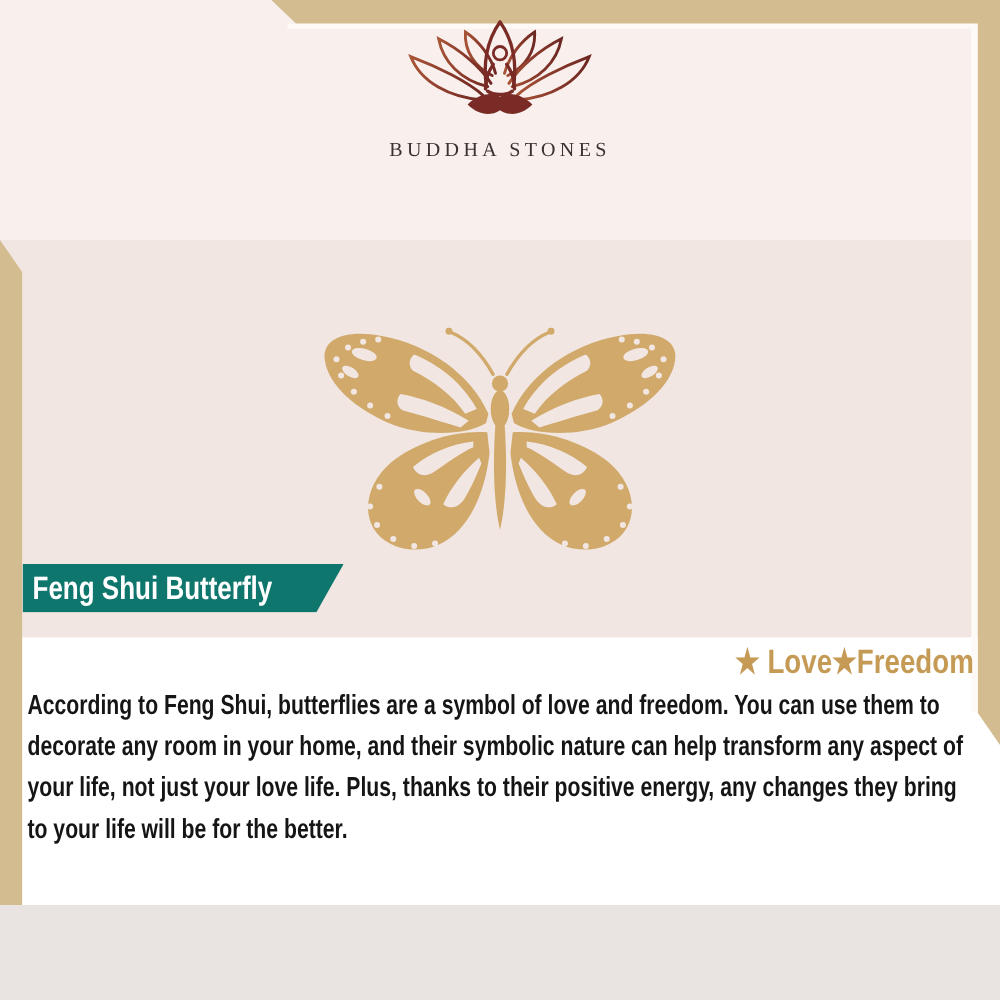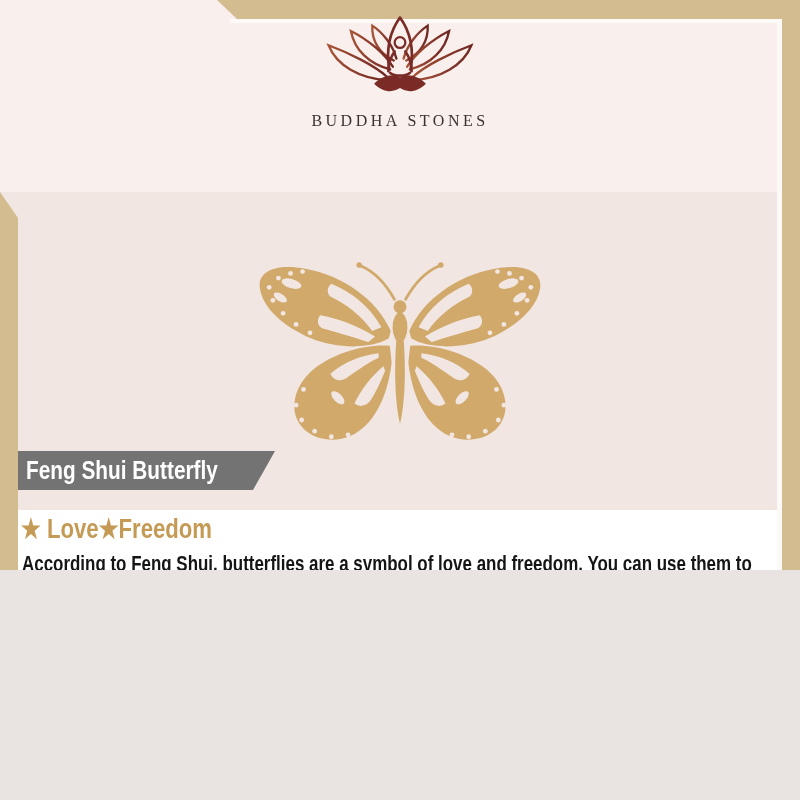--- a/index.html
+++ b/index.html
@@ -1,16 +1,16 @@
 <!DOCTYPE html>
 <html><head>
 <meta charset="utf-8">
 <style>
   html,body{margin:0;padding:0;background:#e9e4e2;}
-  .page{position:relative;width:800px;height:570px;overflow:hidden;
+  .page{position:relative;width:800px;height:724px;overflow:hidden;
         font-family:"Liberation Sans",sans-serif;background:#f9f0ed;}
 
   
   .bg-mid{position:absolute;left:0;top:192px;width:800px;height:318px;background:#f2e6e2;}
   .panel-white{position:absolute;left:0;top:510px;width:800px;height:262px;background:#ffffff;}
   .bg-bottom{position:absolute;left:0;top:772px;width:800px;height:28px;background:#f6eae6;}
 
   
   .seam-h{position:absolute;left:230px;top:19px;width:548px;height:4px;background:#fdf9f6;}
   .seam-v{position:absolute;left:777px;top:19px;width:5px;height:551px;background:#fdf9f6;}
@@ -33,27 +33,27 @@
   
   .heading-box{position:absolute;left:162px;top:142px;width:473px;height:56px;
                background:#fefbf9;text-align:center;line-height:56px;}
   .heading-text{display:inline-block;transform:scaleX(0.8);transform-origin:center;
                 font-weight:700;font-size:36px;color:#c49a55;white-space:nowrap;}
 
   
   .butterfly{position:absolute;left:233px;top:240px;width:334px;height:232px;}
 
   
-  .ribbon{position:absolute;left:18px;top:451px;width:257px;height:39px;background:#737373;
+  .ribbon{position:absolute;left:18px;top:451px;width:257px;height:39px;background:#0f766e;
           clip-path:polygon(0 0,100% 0,calc(100% - 22px) 100%,0 100%);line-height:39px;}
   .ribbon-text{display:inline-block;transform:scaleX(0.8);transform-origin:left center;
                padding-left:10px;font-weight:700;font-size:26px;color:#ffffff;white-space:nowrap;}
 
   
-  .tagline-row{position:absolute;left:0;top:511px;width:800px;text-align:left;line-height:36px;}
+  .tagline-row{position:absolute;left:0;top:511px;width:800px;text-align:right;line-height:36px;}
   .tagline-text{display:inline-block;transform:scaleX(0.82);transform-origin:center;
                 font-weight:700;font-size:27px;color:#c49a55;white-space:nowrap;}
 
   
   .desc{position:absolute;left:22px;top:547px;width:985px;
         transform:scaleX(0.77);transform-origin:left top;}
   .desc p{margin:0;font-weight:700;font-size:22px;line-height:33px;color:#151515;}
 </style>
 </head>
 <body>

